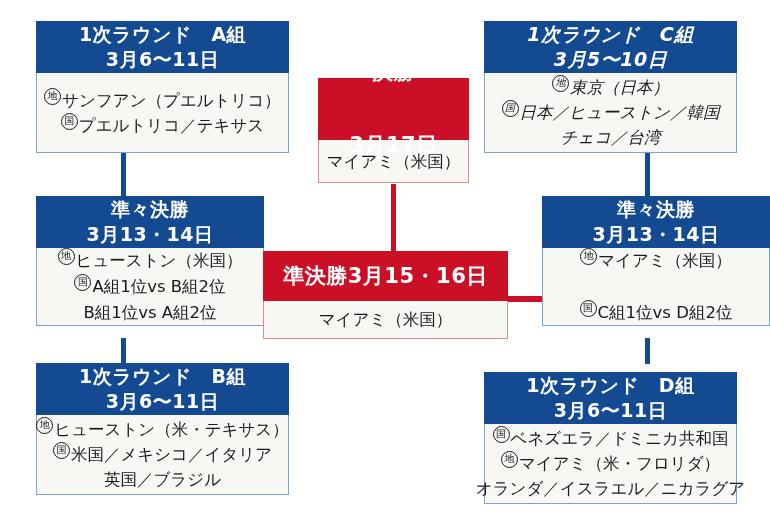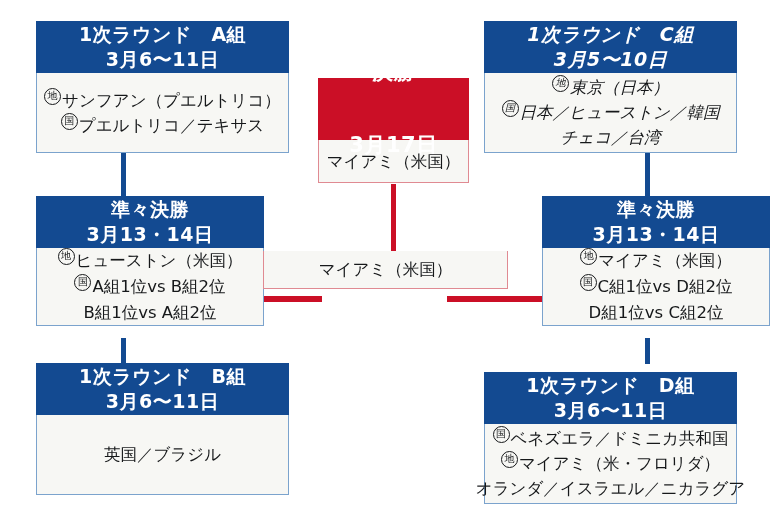--- a/index.html
+++ b/index.html
@@ -124,20 +124,22 @@
       <span class="line">チェコ／台湾</span>
     </div>
   </div>
 
   <div class="box blue group" id="grpB">
     <div class="hdr">
       <span class="line">1次ラウンド　B組</span>
       <span class="line">3月6〜11日</span>
     </div>
     <div class="bdy">
+      <span class="line"><span class="mk">地</span><span>ヒューストン（米・テキサス）</span></span>
+      <span class="line"><span class="mk">国</span><span>米国／メキシコ／イタリア</span></span>
       <span class="line">英国／ブラジル</span>
     </div>
   </div>
 
   <div class="box blue group" id="grpD">
     <div class="hdr">
       <span class="line">1次ラウンド　D組</span>
       <span class="line">3月6〜11日</span>
     </div>
     <div class="bdy">
@@ -160,33 +162,35 @@
   </div>
 
   <div class="box blue qf" id="qfR">
     <div class="hdr">
       <span class="line">準々決勝</span>
       <span class="line">3月13・14日</span>
     </div>
     <div class="bdy">
       <span class="line"><span class="mk">地</span><span>マイアミ（米国）</span></span>
       <span class="line"><span class="mk">国</span><span>C組1位vs D組2位</span></span>
-      <span class="line">D組1位vs C組2位</span>
     </div>
   </div>
 
   <div class="box red final" id="finalBox">
     <div class="hdr">
       <span class="line">決勝</span>
       <span class="line">3月17日</span>
     </div>
     <div class="bdy">
       <span class="line">マイアミ（米国）</span>
     </div>
   </div>
 
   <div class="box red sf" id="sfBox">
+    <div class="hdr">
+      <span class="line">準決勝3月15・16日</span>
+    </div>
     <div class="bdy">
       <span class="line">マイアミ（米国）</span>
     </div>
   </div>
 
 </div>
 
 </body></html>

